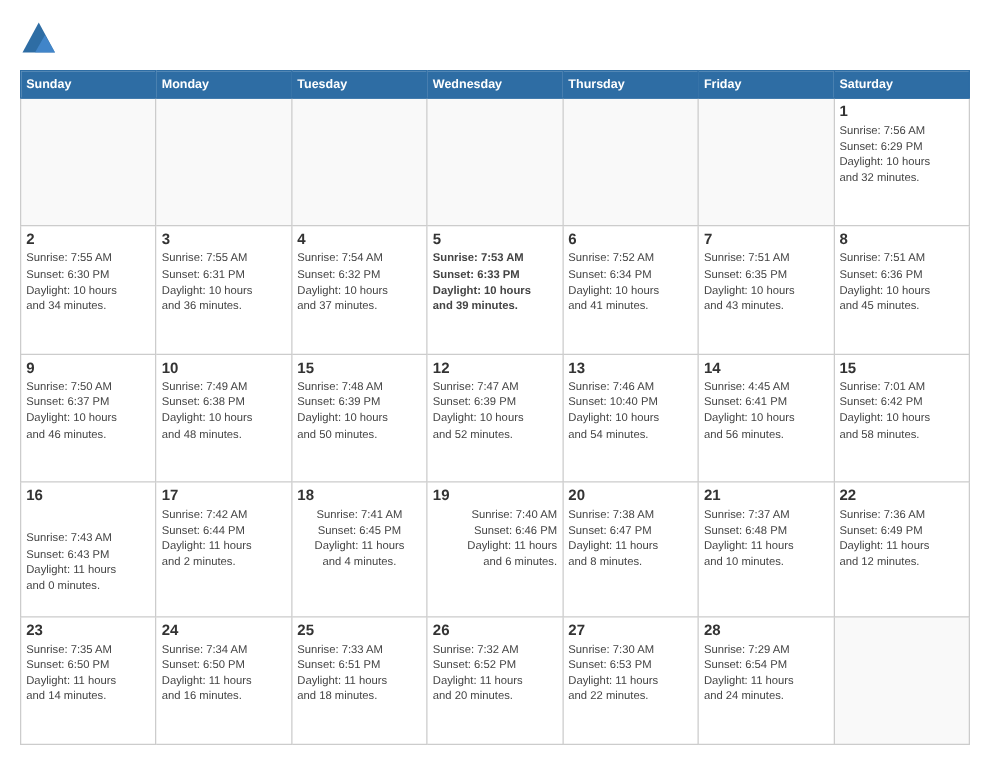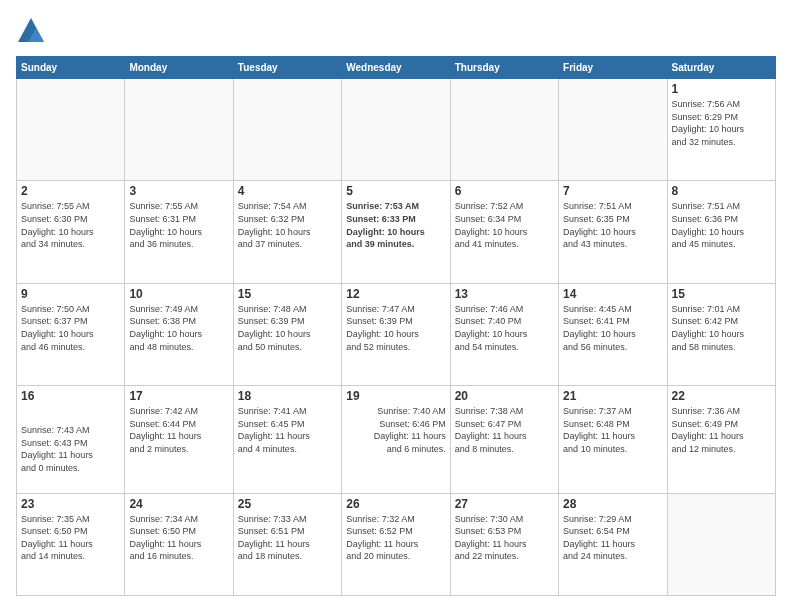--- a/index.html
+++ b/index.html
@@ -223,21 +223,21 @@
           <td>
             <div class="day-num">12</div>
             <div class="day-detail" style="white-space: pre-line;">Sunrise: 7:47 AM
 Sunset: 6:39 PM
 Daylight: 10 hours
 and 52 minutes.</div>
           </td>
           <td>
             <div class="day-num">13</div>
             <div class="day-detail" style="white-space: pre-line;">Sunrise: 7:46 AM
-Sunset: 7:40 PM
+Sunset: 10:40 PM
 Daylight: 10 hours
 and 54 minutes.</div>
           </td>
           <td>
             <div class="day-num">14</div>
             <div class="day-detail" style="white-space: pre-line;">Sunrise: 4:45 AM
 Sunset: 6:41 PM
 Daylight: 10 hours
 and 56 minutes.</div>
           </td>
@@ -259,21 +259,21 @@
           </td>
           <td>
             <div class="day-num">17</div>
             <div class="day-detail" style="white-space: pre-line;">Sunrise: 7:42 AM
 Sunset: 6:44 PM
 Daylight: 11 hours
 and 2 minutes.</div>
           </td>
           <td>
             <div class="day-num">18</div>
-            <div class="day-detail" style="white-space: pre-line;">Sunrise: 7:41 AM
+            <div class="day-detail" style="white-space: pre-line; text-align: center;">Sunrise: 7:41 AM
 Sunset: 6:45 PM
 Daylight: 11 hours
 and 4 minutes.</div>
           </td>
           <td>
             <div class="day-num">19</div>
             <div class="day-detail" style="white-space: pre-line; text-align: right;">Sunrise: 7:40 AM
 Sunset: 6:46 PM
 Daylight: 11 hours
 and 6 minutes.</div>

